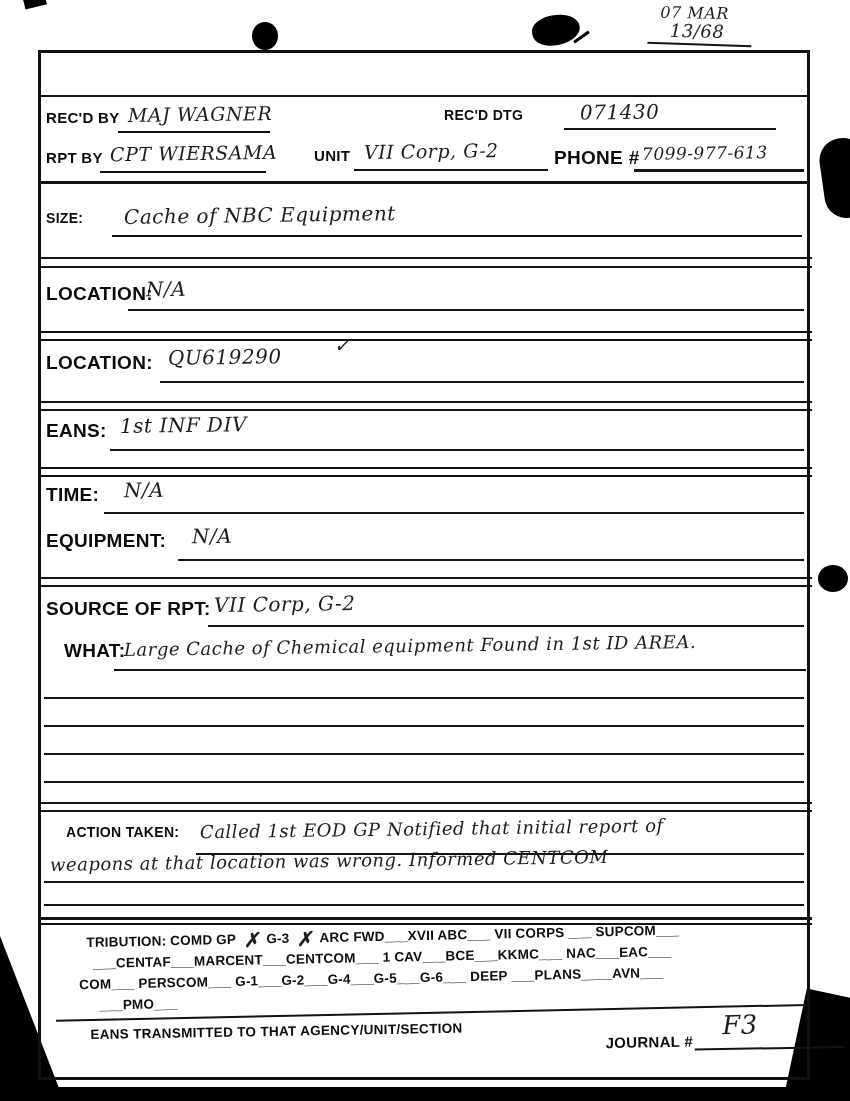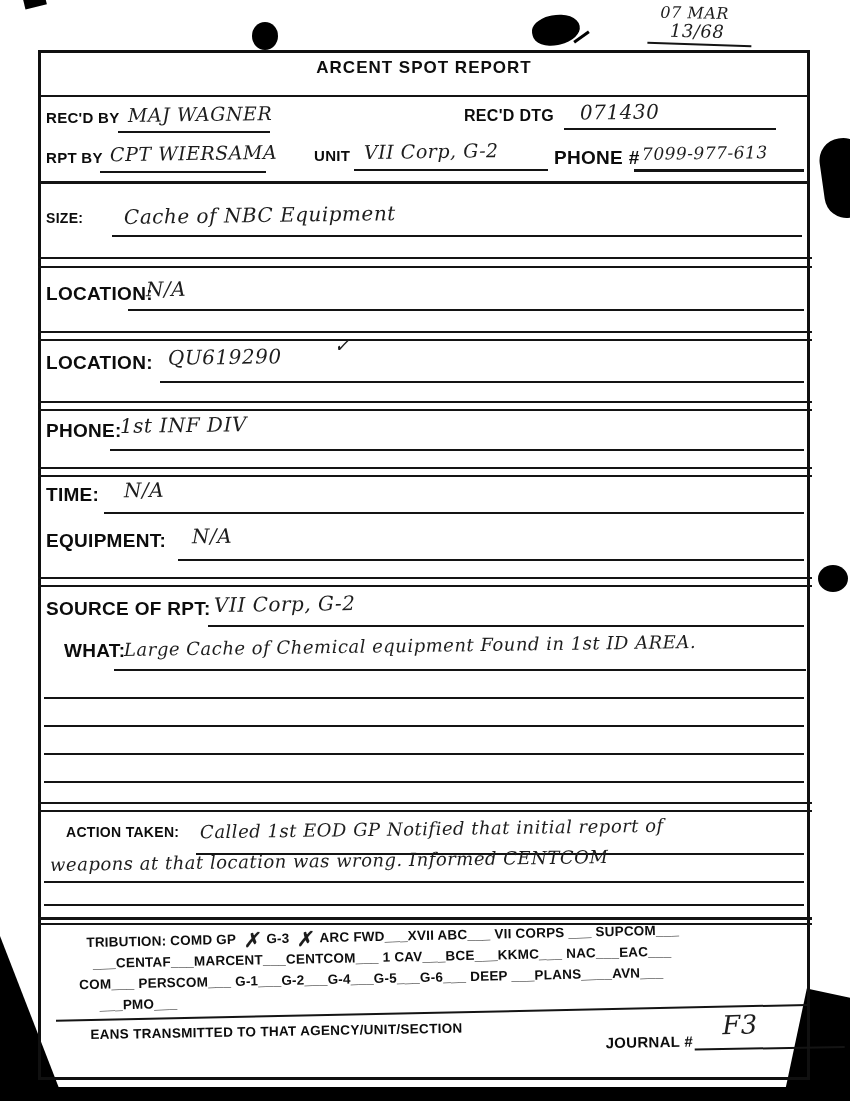--- a/index.html
+++ b/index.html
@@ -37,28 +37,27 @@
   <div class="blob" style="left:0;top:936px;width:64px;height:165px;clip-path:polygon(0 0,100% 100%,0 100%)"></div>
 
   <div style="position:absolute;left:648px;top:2px;width:130px;height:50px;transform:rotate(2deg)">
     <span class="hand" style="left:12px;top:2px;font-size:16px">07 MAR</span>
     <span class="hand" style="left:22px;top:19px;font-size:18px">13/68</span>
     <i class="rl" style="left:0;top:42px;width:104px"></i>
   </div>
 
   <div class="form-box"></div>
 
-  <div class="title">ARCENT SPOT REPORT</div>
   <i class="rl" style="left:40px;top:95px;width:768px"></i>
 
   <span class="lab" style="left:46px;top:109px;font-size:15px">REC'D BY</span>
   <span class="hand" style="left:128px;top:103px;font-size:19px">MAJ WAGNER</span>
   <i class="rl" style="left:118px;top:131px;width:152px"></i>
 
-  <span class="lab" style="left:464px;top:107px;font-size:16px">REC'D DTG</span>
+  <span class="lab" style="left:444px;top:107px;font-size:14px">REC'D DTG</span>
   <span class="hand" style="left:580px;top:100px;font-size:20px">071430</span>
   <i class="rl" style="left:564px;top:128px;width:212px"></i>
 
   <span class="lab" style="left:46px;top:149px;font-size:15px">RPT BY</span>
   <span class="hand" style="left:110px;top:142px;font-size:19px">CPT WIERSAMA</span>
   <i class="rl" style="left:100px;top:171px;width:166px"></i>
 
   <span class="lab" style="left:314px;top:147px;font-size:15px">UNIT</span>
   <span class="hand" style="left:364px;top:140px;font-size:19px">VII Corp, G-2</span>
   <i class="rl" style="left:354px;top:169px;width:194px"></i>
@@ -81,21 +80,21 @@
   <i class="rl" style="left:38px;top:331px;width:774px"></i>
   <i class="rl" style="left:38px;top:339px;width:774px"></i>
 
   <span class="lab" style="left:46px;top:352px;font-size:19px">LOCATION:</span>
   <span class="hand" style="left:168px;top:345px;font-size:20px">QU619290</span>
   <span class="hand" style="left:334px;top:334px;font-size:19px">✓</span>
   <i class="rl" style="left:160px;top:381px;width:644px"></i>
   <i class="rl" style="left:38px;top:401px;width:774px"></i>
   <i class="rl" style="left:38px;top:409px;width:774px"></i>
 
-  <span class="lab" style="left:46px;top:420px;font-size:19px">PHONE:</span>
+  <span class="lab" style="left:46px;top:420px;font-size:19px">EANS:</span>
   <span class="hand" style="left:120px;top:413px;font-size:20px">1st INF DIV</span>
   <i class="rl" style="left:110px;top:449px;width:694px"></i>
   <i class="rl" style="left:38px;top:467px;width:774px"></i>
   <i class="rl" style="left:38px;top:475px;width:774px"></i>
 
   <span class="lab" style="left:46px;top:484px;font-size:19px">TIME:</span>
   <span class="hand" style="left:124px;top:478px;font-size:20px">N/A</span>
   <i class="rl" style="left:104px;top:512px;width:700px"></i>
 
   <span class="lab" style="left:46px;top:530px;font-size:19px">EQUIPMENT:</span>

